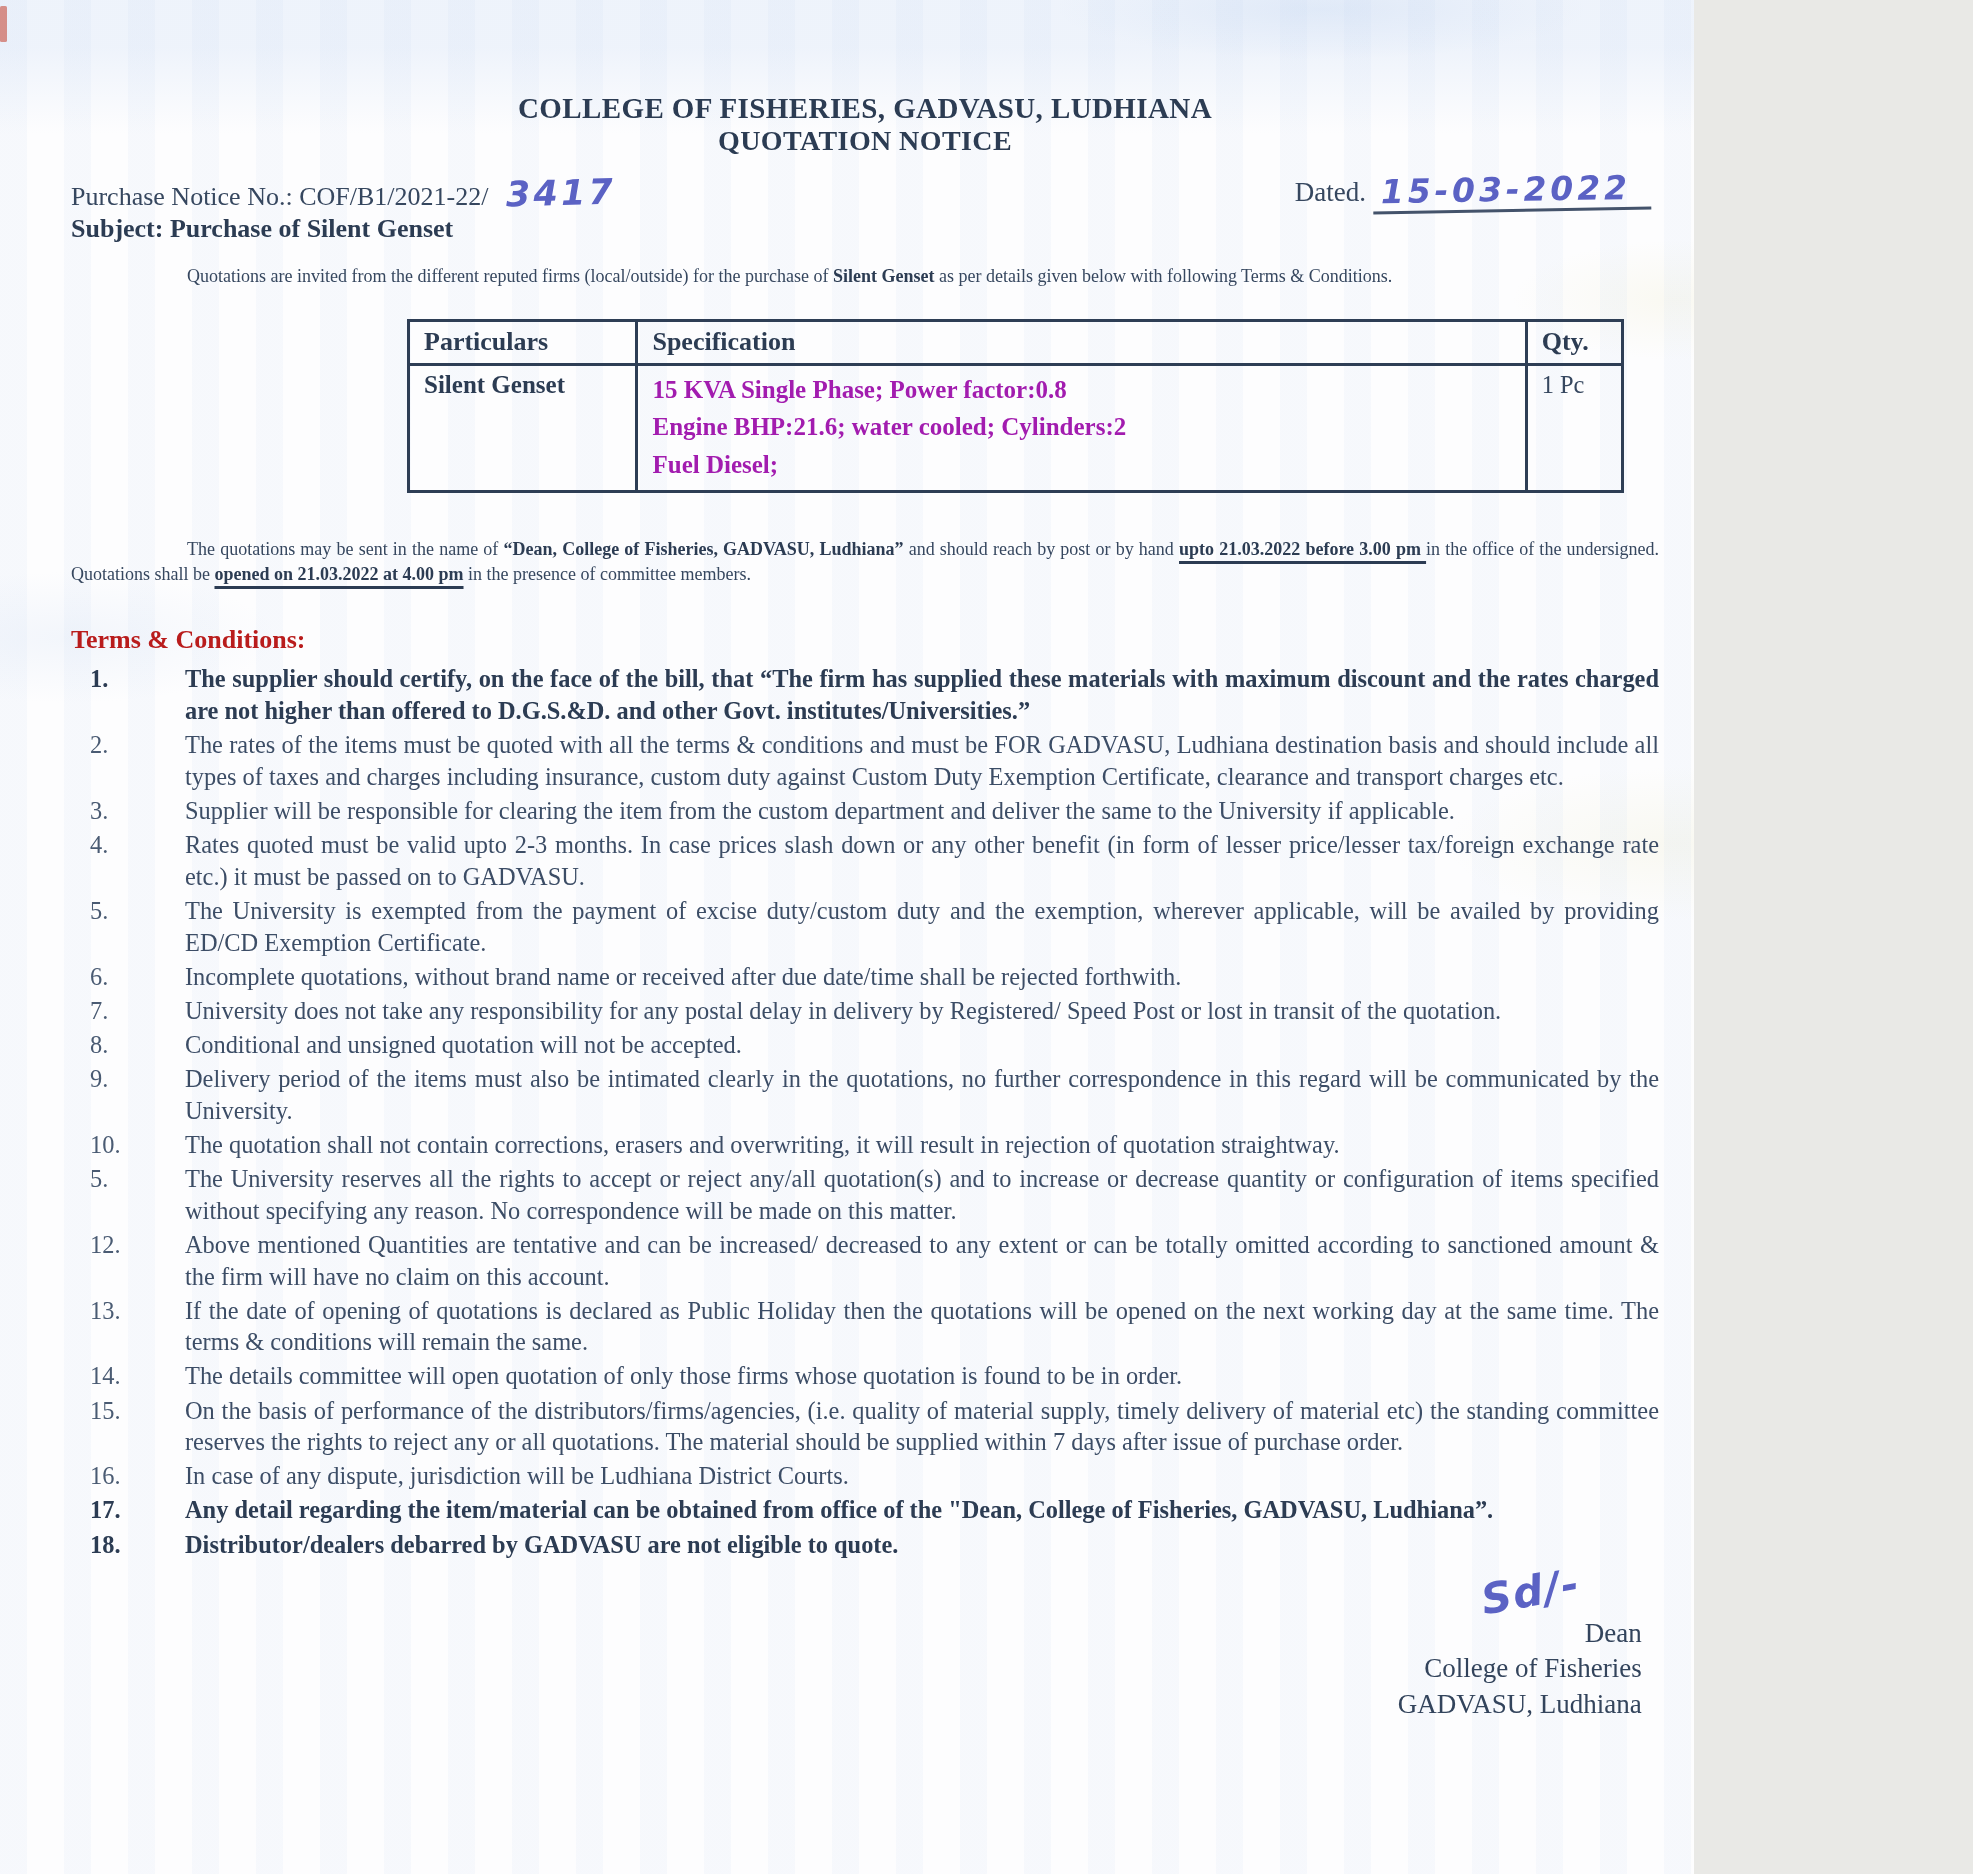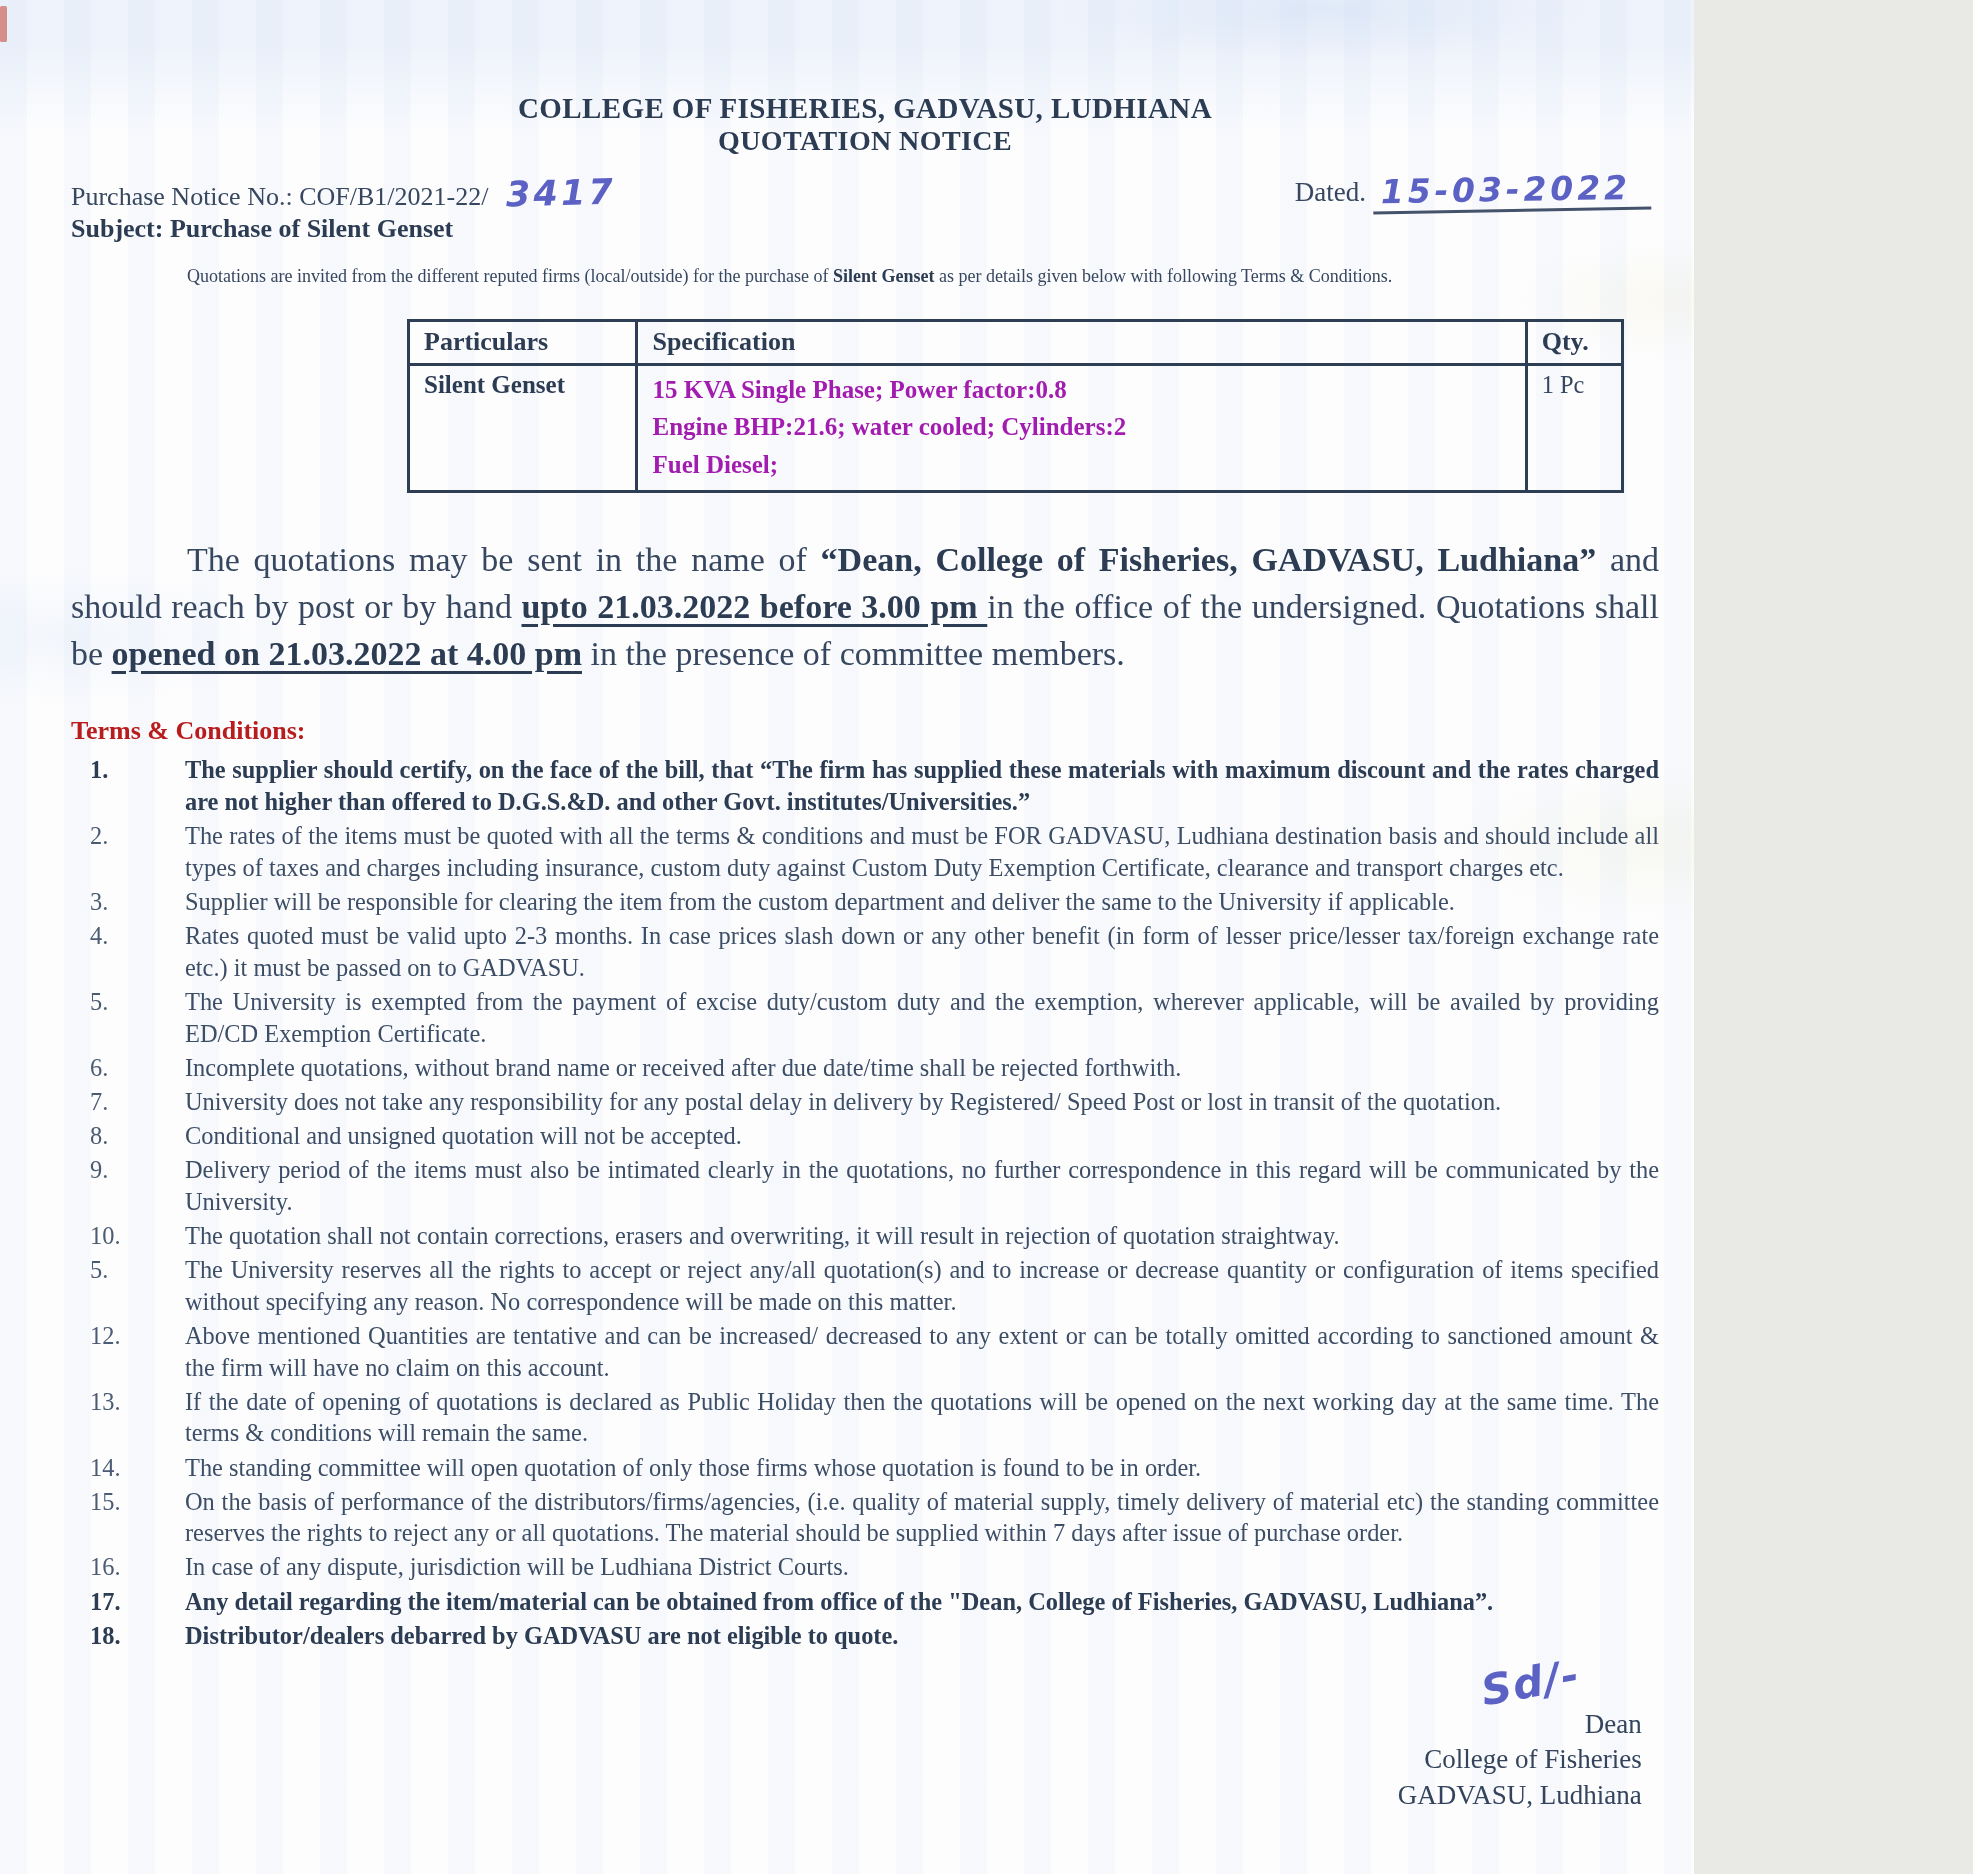--- a/index.html
+++ b/index.html
@@ -45,21 +45,21 @@
   .qtable{margin:31px 0 12px 336px;border-collapse:collapse;width:1217px;font-family:Liberation Serif, serif;}
   .qtable th,.qtable td{border:3.1px solid #2e3e55;padding:4.7px 14px 6.3px;vertical-align:top;text-align:left;}
   .qtable th{font-size:26px;font-weight:bold;color:#2c3c53;}
   .col-part{width:223px;}
   .col-spec{width:868px;}
   .col-qty{width:94px;}
   .cell-part{font-size:25px;font-weight:bold;color:#2c3c53;padding-top:7.9px;}
   .spec-line{font-size:25px;font-weight:bold;color:#a21caf;line-height:1.5;}
   .cell-qty{font-size:24.4px;padding-top:7.9px;}
 
-  .para2{margin-top:44px;font-size:34px;line-height:1.38;text-align:justify;text-indent:116px;}
+  .para2{margin-top:44px;font-size:18px;line-height:1.38;text-align:justify;text-indent:116px;}
 
   .terms-title{margin-top:39px;font-weight:bold;font-size:26px;color:#b91c1c;}
   .terms{margin-top:7.9px;}
   .term{display:flex;font-size:24.4px;line-height:1.3;margin-bottom:2.4px;color:#3c4d66;}
   .term .num{flex:0 0 114px;box-sizing:border-box;padding-left:19px;color:#4a5b73;}
   .term .text{flex:1;text-align:justify;}
   .term.bold{font-weight:bold;color:#2c3c53;}
   .term.bold .num{color:#2c3c53;}
 
   .sig{margin-top:12.6px;text-align:right;padding-right:17.3px;font-size:27px;line-height:1.32;color:#33445c;position:relative;}
@@ -173,21 +173,21 @@
         <div class="term">
           <span class="num">12.</span>
           <span class="text">Above mentioned Quantities are tentative and can be increased/ decreased to any extent or can be totally omitted according to sanctioned amount &amp; the firm will have no claim on this account.</span>
         </div>
         <div class="term">
           <span class="num">13.</span>
           <span class="text">If the date of opening of quotations is declared as Public Holiday then the quotations will be opened on the next working day at the same time. The terms &amp; conditions will remain the same.</span>
         </div>
         <div class="term">
           <span class="num">14.</span>
-          <span class="text">The standing committee will open quotation of only those firms whose quotation is found to be in order.</span>
+          <span class="text">The details committee will open quotation of only those firms whose quotation is found to be in order.</span>
         </div>
         <div class="term">
           <span class="num">15.</span>
           <span class="text">On the basis of performance of the distributors/firms/agencies, (i.e. quality of material supply, timely delivery of material etc) the standing committee reserves the rights to reject any or all quotations. The material should be supplied within 7 days after issue of purchase order.</span>
         </div>
         <div class="term">
           <span class="num">16.</span>
           <span class="text">In case of any dispute, jurisdiction will be Ludhiana District Courts.</span>
         </div>
         <div class="term bold">

